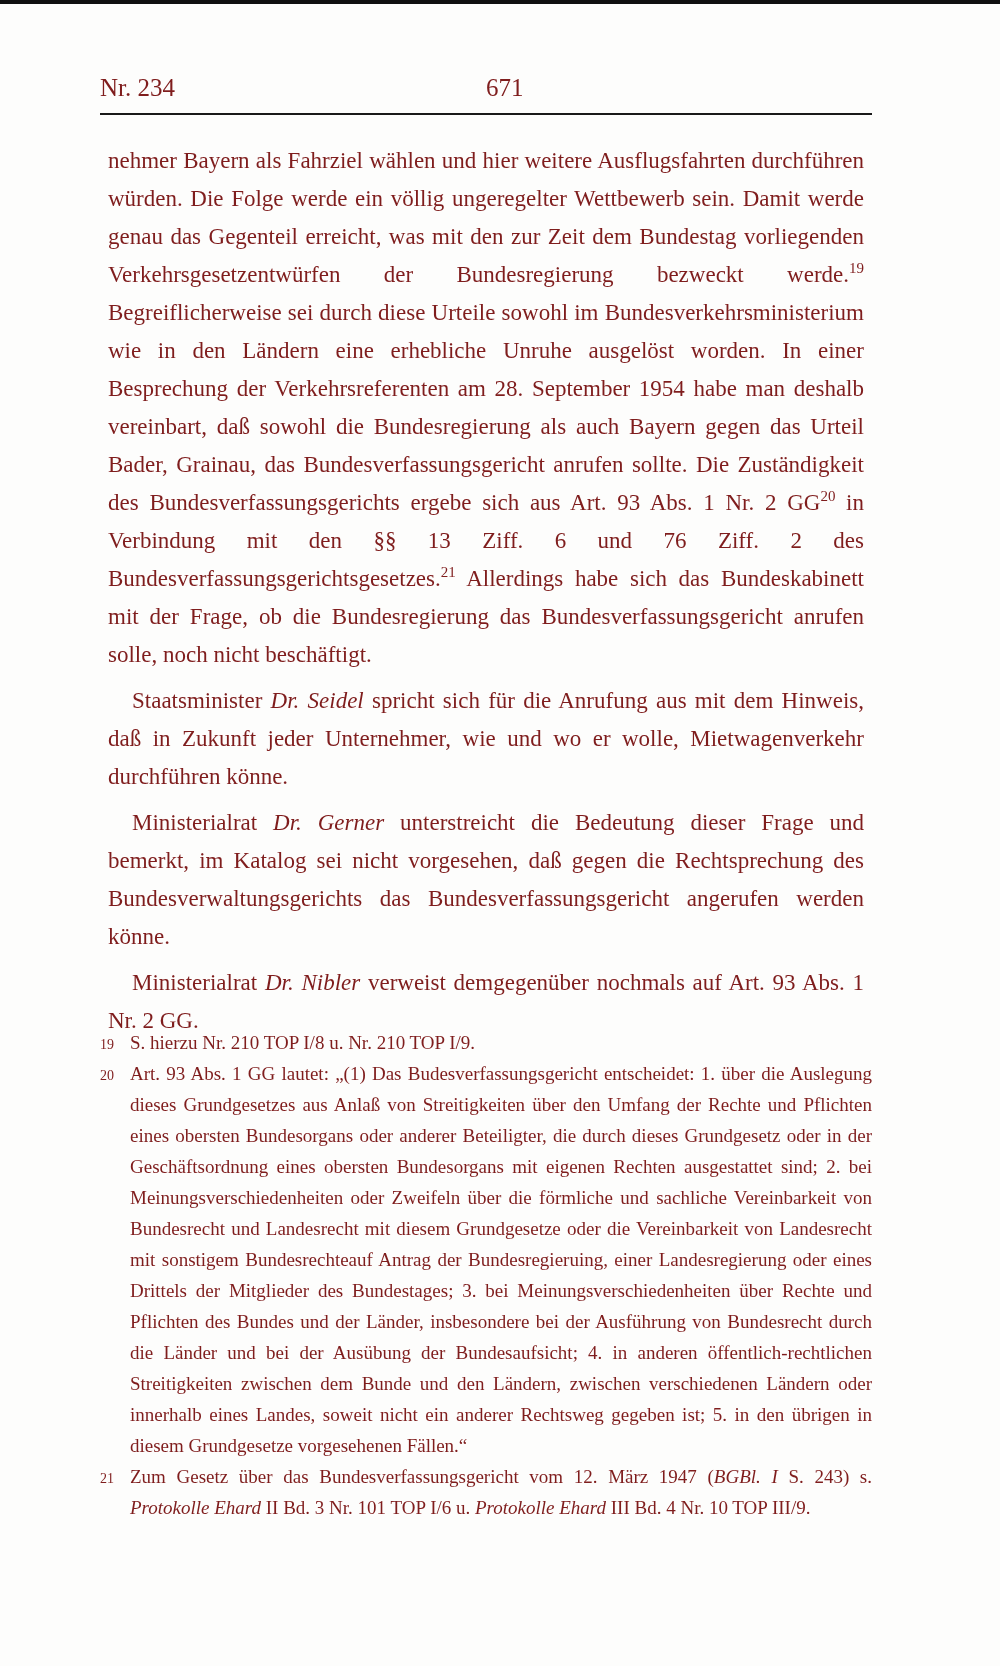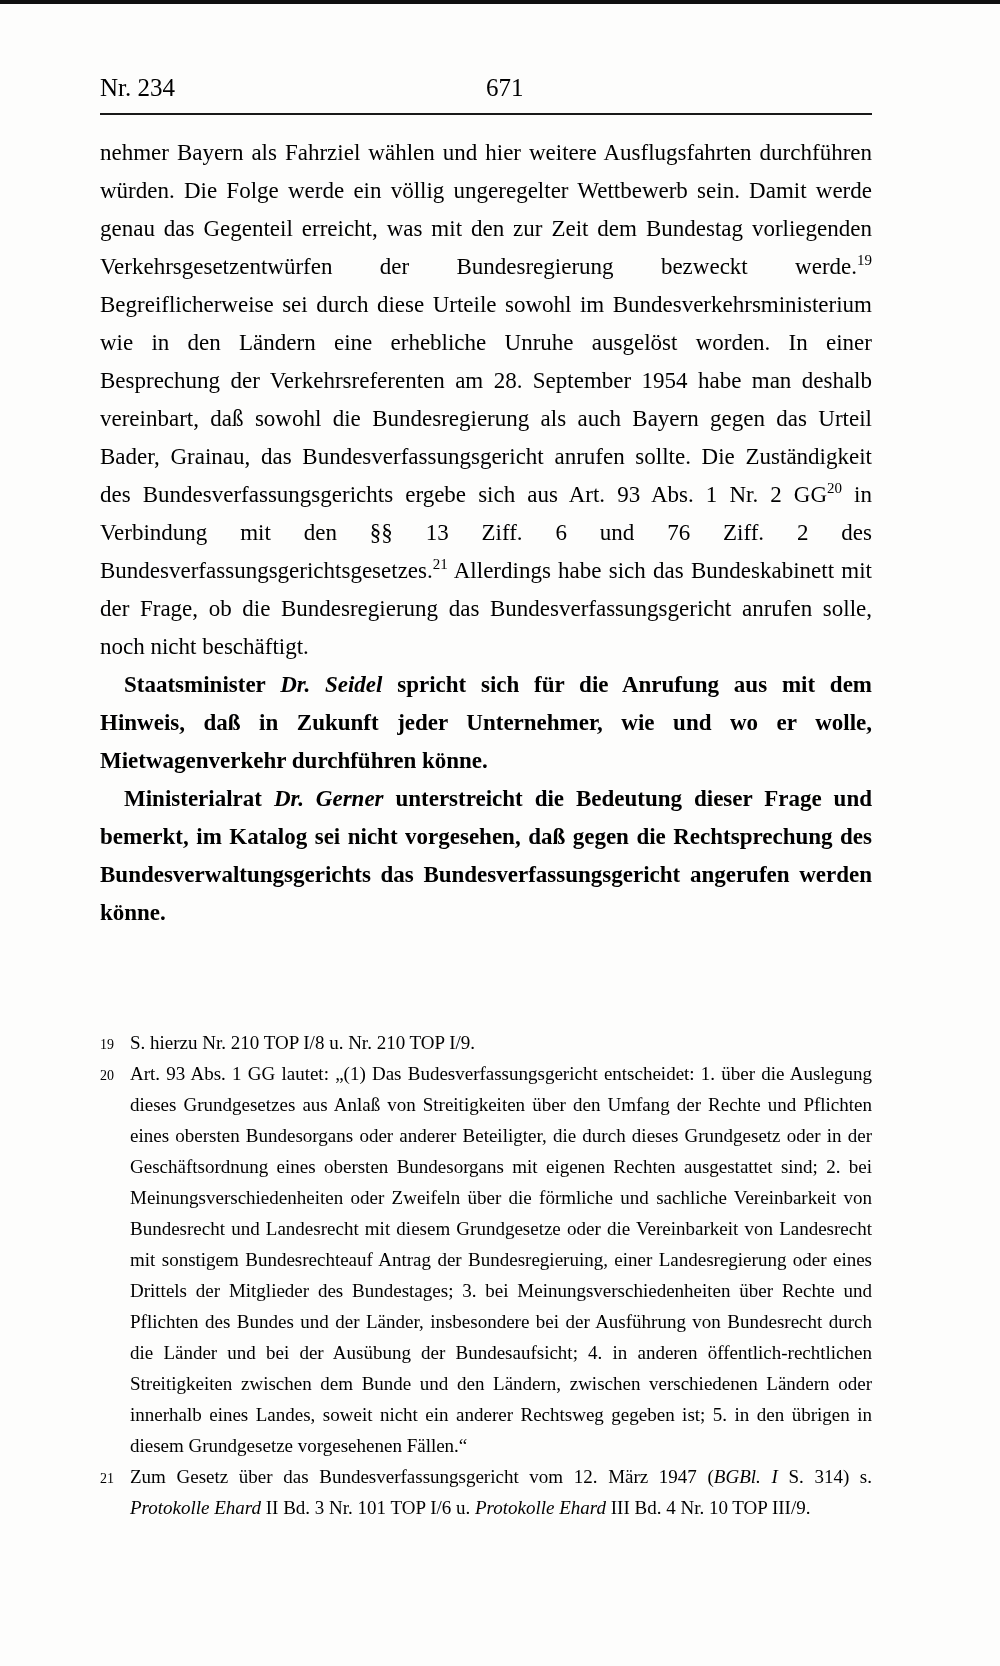--- a/index.html
+++ b/index.html
@@ -5,21 +5,21 @@
   html, body {
     margin: 0;
     padding: 0;
     background: #ffffff;
   }
   .page {
     position: relative;
     width: 1000px;
     height: 1666px;
     background: #fdfdfc;
-    color: #000000;
+    color: #7f1d1d;
     font-family: "Liberation Serif", "DejaVu Serif", serif;
     overflow: hidden;
   }
   .top-edge {
     position: absolute;
     top: 0; left: 0;
     width: 100%;
     height: 4px;
     background: #101010;
   }
@@ -47,25 +47,24 @@
     position: absolute;
     top: 134px;
     left: 100px;
     width: 772px;
     font-size: 23px;
     line-height: 38px;
     text-align: justify;
     hyphens: auto;
   }
   .body-text p {
-    margin: 0;
+    margin: 8px;
   }
   .body-text p.indent {
     text-indent: 24px;
-    font-weight: bold;
   }
   .italic { font-style: italic; }
   sup.fn-ref {
     font-size: 15px;
     line-height: 0;
     vertical-align: super;
   }
   .footnotes {
     position: absolute;
     top: 1027px;
@@ -97,20 +96,21 @@
     <span class="hdr-left">Nr. 234</span>
     <span class="hdr-right">671</span>
   </div>
 
   <div class="header-rule"></div>
 
   <div class="body-text" id="body-paragraphs">
       <p class=""><span>nehmer Bayern als Fahrziel wählen und hier weitere Ausflugsfahrten durchführen würden. Die Folge werde ein völlig ungeregelter Wettbewerb sein. Damit werde genau das Gegenteil erreicht, was mit den zur Zeit dem Bundestag vorliegenden Verkehrsgesetzentwürfen der Bundesregierung bezweckt werde.</span><sup class="fn-ref">19</sup><span> Begreiflicherweise sei durch diese Urteile sowohl im Bundesverkehrsministerium wie in den Ländern eine erhebliche Unruhe ausgelöst worden. In einer Besprechung der Verkehrsreferenten am 28. September 1954 habe man deshalb vereinbart, daß sowohl die Bundesregierung als auch Bayern gegen das Urteil Bader, Grainau, das Bundesverfassungsgericht anrufen sollte. Die Zuständigkeit des Bundesverfassungsgerichts ergebe sich aus Art. 93 Abs. 1 Nr. 2 GG</span><sup class="fn-ref">20</sup><span> in Verbindung mit den §§ 13 Ziff. 6 und 76 Ziff. 2 des Bundesverfassungsgerichtsgesetzes.</span><sup class="fn-ref">21</sup><span> Allerdings habe sich das Bundeskabinett mit der Frage, ob die Bundesregierung das Bundesverfassungsgericht anrufen solle, noch nicht beschäftigt.</span></p>
       <p class="indent"><span>Staatsminister </span><span class="italic">Dr. Seidel</span><span> spricht sich für die Anrufung aus mit dem Hinweis, daß in Zukunft jeder Unternehmer, wie und wo er wolle, Mietwagenverkehr durchführen könne.</span></p>
       <p class="indent"><span>Ministerialrat </span><span class="italic">Dr. Gerner</span><span> unterstreicht die Bedeutung dieser Frage und bemerkt, im Katalog sei nicht vorgesehen, daß gegen die Rechtsprechung des Bundesverwaltungsgerichts das Bundesverfassungsgericht angerufen werden könne.</span></p>
+      <p class="indent"><span>Ministerialrat </span><span class="italic">Dr. Nibler</span><span> verweist demgegenüber nochmals auf Art. 93 Abs. 1 Nr. 2 GG.</span></p>
     </div>
 
   <div class="footnotes" id="footnotes-block">
       <div class="footnote"><span class="fn-marker">19</span><span><span>S. hierzu Nr. 210 TOP I/8 u. Nr. 210 TOP I/9.</span></span></div>
       <div class="footnote"><span class="fn-marker">20</span><span><span>Art. 93 Abs. 1 GG lautet: „(1) Das Budesverfassungsgericht entscheidet: 1. über die Auslegung dieses Grundgesetzes aus Anlaß von Streitigkeiten über den Umfang der Rechte und Pflichten eines obersten Bundesorgans oder anderer Beteiligter, die durch dieses Grundgesetz oder in der Geschäftsordnung eines obersten Bundesorgans mit eigenen Rechten ausgestattet sind; 2. bei Meinungsverschiedenheiten oder Zweifeln über die förmliche und sachliche Vereinbarkeit von Bundesrecht und Landesrecht mit diesem Grundgesetze oder die Vereinbarkeit von Landesrecht mit sonstigem Bundesrechteauf Antrag der Bundesregieruing, einer Landesregierung oder eines Drittels der Mitglieder des Bundestages; 3. bei Meinungsverschiedenheiten über Rechte und Pflichten des Bundes und der Länder, insbesondere bei der Ausführung von Bundesrecht durch die Länder und bei der Ausübung der Bundesaufsicht; 4. in anderen öffentlich-rechtlichen Streitigkeiten zwischen dem Bunde und den Ländern, zwischen verschiedenen Ländern oder innerhalb eines Landes, soweit nicht ein anderer Rechtsweg gegeben ist; 5. in den übrigen in diesem Grundgesetze vorgesehenen Fällen.“</span></span></div>
-      <div class="footnote"><span class="fn-marker">21</span><span><span>Zum Gesetz über das Bundesverfassungsgericht vom 12. März 1947 (</span><span class="italic">BGBl. I</span><span> S. 314) s. </span><span class="italic">Protokolle Ehard</span><span> II Bd. 3 Nr. 101 TOP I/6 u. </span><span class="italic">Protokolle Ehard</span><span> III Bd. 4 Nr. 10 TOP III/9.</span></span></div>
+      <div class="footnote"><span class="fn-marker">21</span><span><span>Zum Gesetz über das Bundesverfassungsgericht vom 12. März 1947 (</span><span class="italic">BGBl. I</span><span> S. 243) s. </span><span class="italic">Protokolle Ehard</span><span> II Bd. 3 Nr. 101 TOP I/6 u. </span><span class="italic">Protokolle Ehard</span><span> III Bd. 4 Nr. 10 TOP III/9.</span></span></div>
     </div>
 </div>
 
 </body></html>

